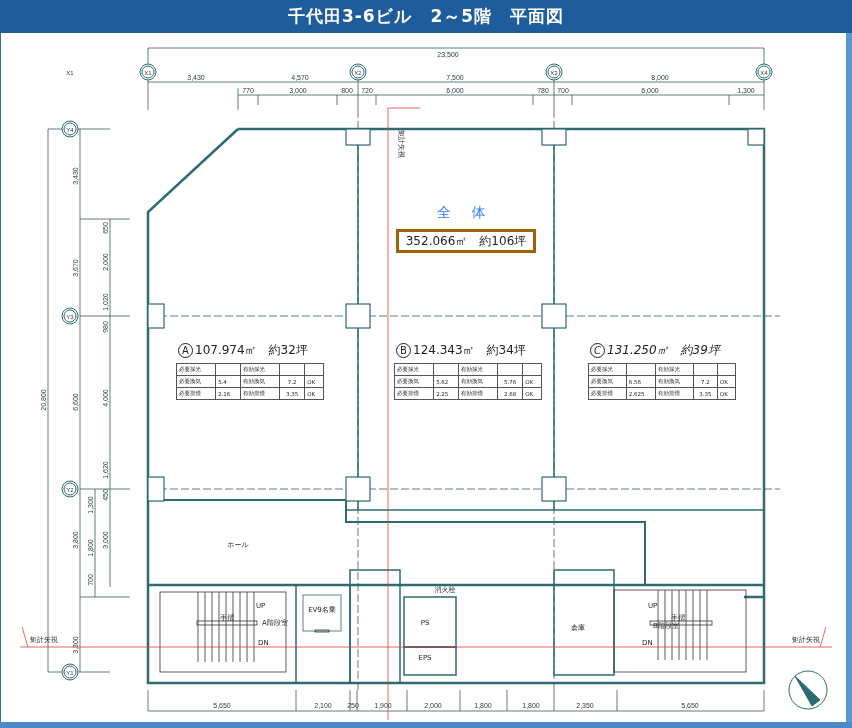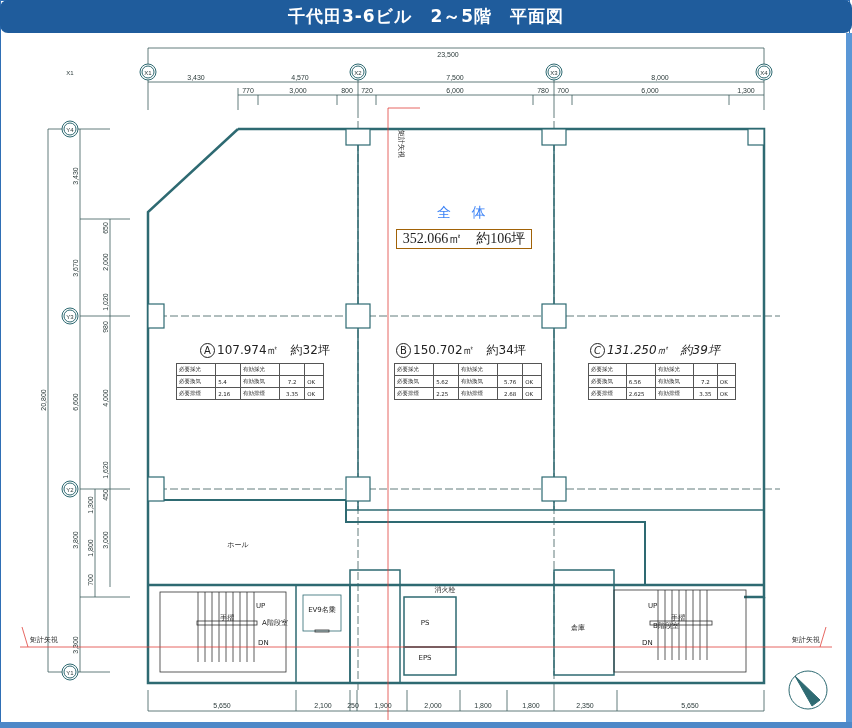--- a/index.html
+++ b/index.html
@@ -1,29 +1,29 @@
 <!DOCTYPE html>
 <html><head>
 <meta charset="utf-8">
 <style>
   html,body{margin:0;padding:0;}
   body{width:852px;height:728px;background:#ffffff;position:relative;overflow:hidden;font-family:"DejaVu Sans",sans-serif;}
   .frame{position:absolute;left:0;top:0;width:850px;height:726px;border:1px solid #2f6fb5;box-sizing:border-box;}
-  .header{position:absolute;left:0;top:0;width:852px;height:33px;background:#1f5c9c;color:#fff;font-weight:bold;font-size:17px;display:flex;align-items:center;justify-content:center;letter-spacing:1px;border-radius:8px;}
+  .header{position:absolute;left:0;top:0;width:852px;height:33px;background:#1f5c9c;color:#fff;font-weight:bold;font-size:17px;display:flex;align-items:center;justify-content:center;letter-spacing:1px;}
   .bottombar{position:absolute;left:0;top:722px;width:852px;height:6px;background:#4d88c8;}
   .rightbar{position:absolute;left:846px;top:33px;width:6px;height:695px;background:#5a97d6;}
   svg{position:absolute;left:0;top:0;}
   .dim{font-family:"Liberation Sans",sans-serif;font-size:7px;fill:#2b3a3a;}
   .lbl{font-family:"DejaVu Sans",sans-serif;font-size:7px;fill:#222;}
   .area-title{position:absolute;font-family:"DejaVu Sans",sans-serif;font-size:12px;color:#222;white-space:nowrap;}
   .mark{display:inline-block;width:13px;height:13px;border:1px solid #222;border-radius:50%;font-size:10px;line-height:13px;text-align:center;margin-right:2px;}
   table.spec{position:absolute;border-collapse:collapse;font-size:5.5px;color:#222;font-family:"DejaVu Sans",sans-serif;}
   table.spec td{border:1px solid #555;height:11px;padding:0 2px;white-space:nowrap;}
   .total-title{position:absolute;left:437px;top:204px;font-size:14px;color:#3b82f6;letter-spacing:8px;}
-  .total-box{position:absolute;left:396px;top:229px;width:134px;height:18px;border:1px solid #a16207;font-size:14px;color:#222;display:flex;align-items:center;justify-content:center;font-family:Liberation Serif, serif;}
+  .total-box{position:absolute;left:396px;top:229px;width:134px;height:18px;border:3px solid #a16207;font-size:12px;color:#222;display:flex;align-items:center;justify-content:center;}
 </style>
 </head>
 <body>
 
 <div class="frame"></div>
 <div class="header">千代田3-6ビル　2～5階　平面図</div>
 <div class="rightbar"></div>
 <div class="bottombar"></div>
 
 <svg width="852" height="728">
@@ -232,21 +232,21 @@
     <text x="642" y="645">DN</text>
     <text x="30" y="642">矩計矢視</text>
     <text x="792" y="642">矩計矢視</text>
     <text transform="translate(399,130) rotate(90)">矩計矢視</text>
   </g>
 </svg>
 
 <div class="total-title">全 体</div>
 <div class="total-box">352.066㎡　約106坪</div>
 
-<div class="area-title" style="left:178px;top:342px;margin-left:22px;">
+<div class="area-title" style="left:178px;top:342px;">
   <span class="mark">A</span><span>107.974㎡　約32坪</span>
 </div>
 <table class="spec" style="left:176px;top:363px;width:148px;">
   <tbody>
       <tr>
         <td>必要採光</td>
         <td></td>
         <td>有効採光</td>
         <td></td>
         <td></td>
@@ -262,21 +262,21 @@
         <td>必要排煙</td>
         <td>2.16</td>
         <td>有効排煙</td>
         <td style="text-align:center">3.35</td>
         <td>OK</td>
       </tr>
 </tbody>
   </table>
 
 <div class="area-title" style="left:396px;top:342px;">
-  <span class="mark">B</span><span>150.702㎡　約34坪</span>
+  <span class="mark">B</span><span>124.343㎡　約34坪</span>
 </div>
 <table class="spec" style="left:394px;top:363px;width:148px;">
   <tbody>
       <tr>
         <td>必要採光</td>
         <td></td>
         <td>有効採光</td>
         <td></td>
         <td></td>
       </tr>

